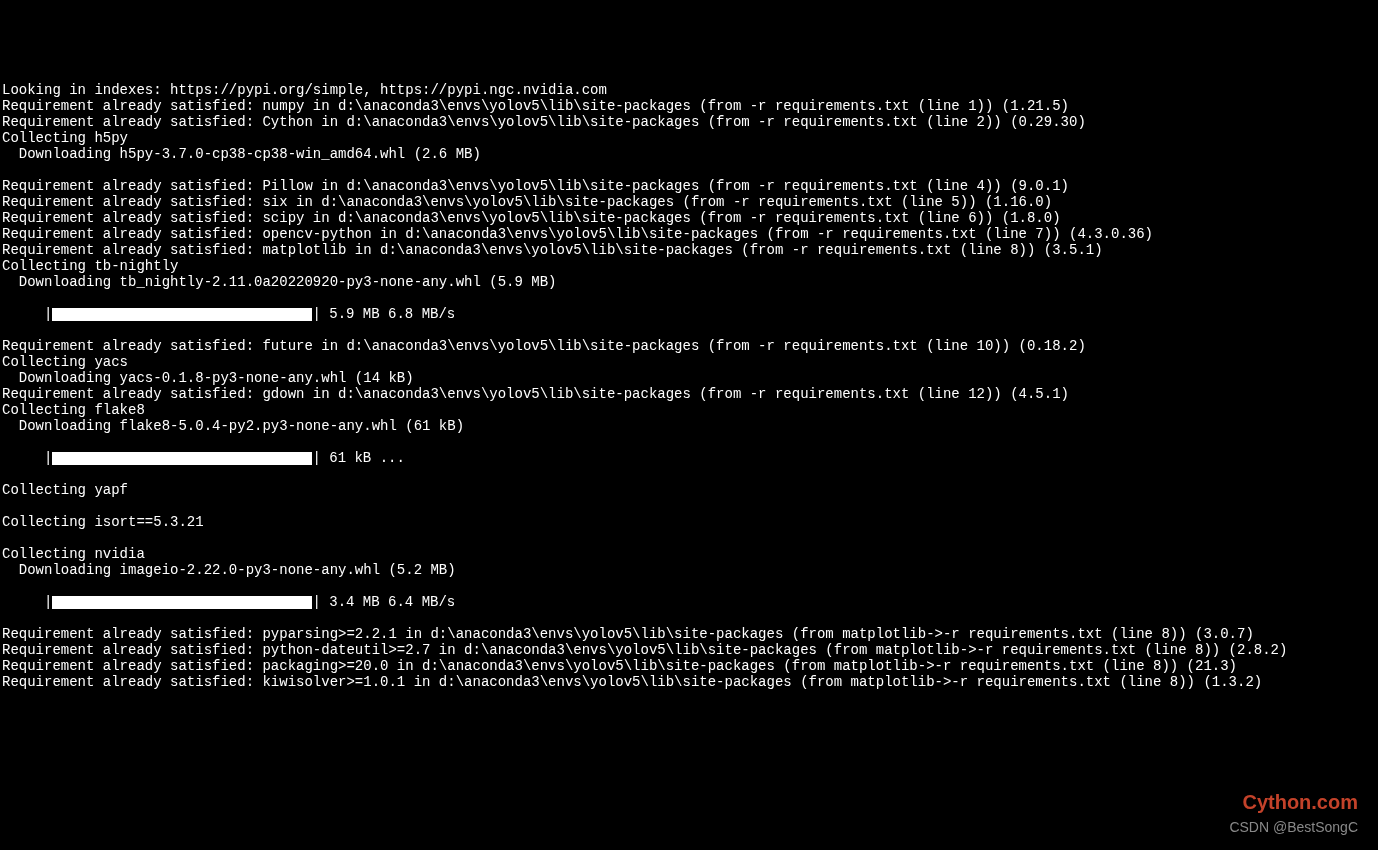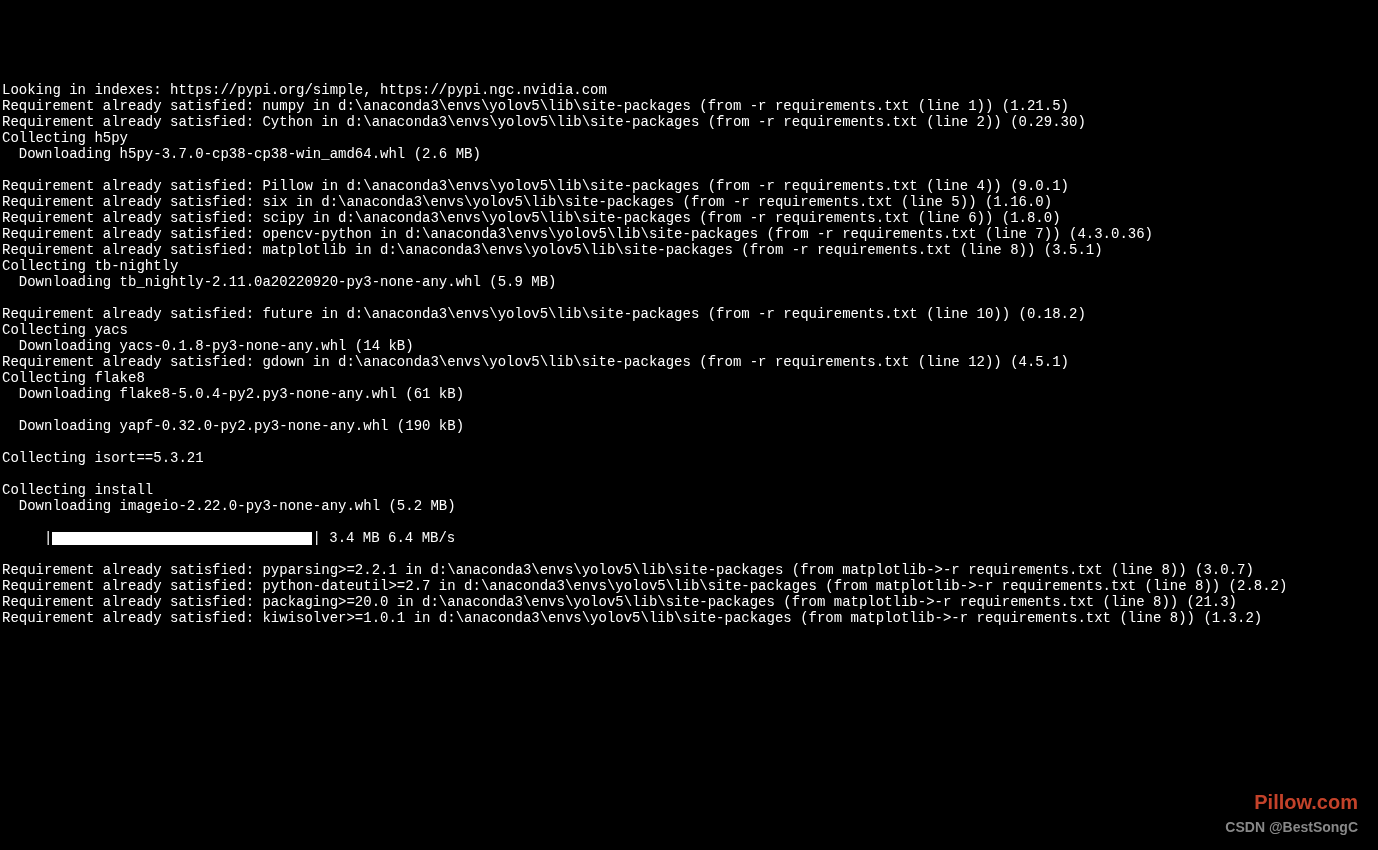--- a/index.html
+++ b/index.html
@@ -37,36 +37,37 @@
     opacity: 0.9;
   }
   .watermark2 {
     position: fixed;
     bottom: 15px;
     right: 20px;
     color: #aaa;
     font-family: Arial, sans-serif;
     font-size: 14px;
     opacity: 0.8;
-    font-weight: bold;
   }
 </style>
 </head>
 <body>
 
 
 
 <div class="terminal">
 <span id="block1"><span class="line">Looking in indexes: https://pypi.org/simple, https://pypi.ngc.nvidia.com</span><span class="line">Requirement already satisfied: numpy in d:\anaconda3\envs\yolov5\lib\site-packages (from -r requirements.txt (line 1)) (1.21.5)</span><span class="line">Requirement already satisfied: Cython in d:\anaconda3\envs\yolov5\lib\site-packages (from -r requirements.txt (line 2)) (0.29.30)</span><span class="line">Collecting h5py</span><span class="line">  Downloading h5py-3.7.0-cp38-cp38-win_amd64.whl (2.6 MB)</span></span>
 <span id="block2"><span class="line">Requirement already satisfied: Pillow in d:\anaconda3\envs\yolov5\lib\site-packages (from -r requirements.txt (line 4)) (9.0.1)</span><span class="line">Requirement already satisfied: six in d:\anaconda3\envs\yolov5\lib\site-packages (from -r requirements.txt (line 5)) (1.16.0)</span><span class="line">Requirement already satisfied: scipy in d:\anaconda3\envs\yolov5\lib\site-packages (from -r requirements.txt (line 6)) (1.8.0)</span><span class="line">Requirement already satisfied: opencv-python in d:\anaconda3\envs\yolov5\lib\site-packages (from -r requirements.txt (line 7)) (4.3.0.36)</span><span class="line">Requirement already satisfied: matplotlib in d:\anaconda3\envs\yolov5\lib\site-packages (from -r requirements.txt (line 8)) (3.5.1)</span><span class="line">Collecting tb-nightly</span><span class="line">  Downloading tb_nightly-2.11.0a20220920-py3-none-any.whl (5.9 MB)</span></span>
+<span class="line"><span>     |</span><span class="progress-bar"></span>|<span> 5.9 MB 6.8 MB/s</span></span>
 <span id="block3"><span class="line">Requirement already satisfied: future in d:\anaconda3\envs\yolov5\lib\site-packages (from -r requirements.txt (line 10)) (0.18.2)</span><span class="line">Collecting yacs</span><span class="line">  Downloading yacs-0.1.8-py3-none-any.whl (14 kB)</span><span class="line">Requirement already satisfied: gdown in d:\anaconda3\envs\yolov5\lib\site-packages (from -r requirements.txt (line 12)) (4.5.1)</span><span class="line">Collecting flake8</span><span class="line">  Downloading flake8-5.0.4-py2.py3-none-any.whl (61 kB)</span></span>
-<span id="block4"><span class="line">  Downloading yapf-0.32.0-py2.py3-none-any.whl (190 kB)</span></span>
+<span class="line"><span>     |</span><span class="progress-bar"></span>|<span> 61 kB ...</span></span>
+<span id="block4"><span class="line">Collecting yapf</span></span>
 <span id="block5"><span class="line">Collecting isort==5.3.21</span></span>
-<span id="block6"><span class="line">Collecting install</span><span class="line">  Downloading imageio-2.22.0-py3-none-any.whl (5.2 MB)</span></span>
+<span id="block6"><span class="line">Collecting nvidia</span><span class="line">  Downloading imageio-2.22.0-py3-none-any.whl (5.2 MB)</span></span>
 <span class="line"><span>     |</span><span class="progress-bar"></span>|<span> 3.4 MB 6.4 MB/s</span></span>
 <span id="block7"><span class="line">Requirement already satisfied: pyparsing&gt;=2.2.1 in d:\anaconda3\envs\yolov5\lib\site-packages (from matplotlib-&gt;-r requirements.txt (line 8)) (3.0.7)</span><span class="line">Requirement already satisfied: python-dateutil&gt;=2.7 in d:\anaconda3\envs\yolov5\lib\site-packages (from matplotlib-&gt;-r requirements.txt (line 8)) (2.8.2)</span><span class="line">Requirement already satisfied: packaging&gt;=20.0 in d:\anaconda3\envs\yolov5\lib\site-packages (from matplotlib-&gt;-r requirements.txt (line 8)) (21.3)</span><span class="line">Requirement already satisfied: kiwisolver&gt;=1.0.1 in d:\anaconda3\envs\yolov5\lib\site-packages (from matplotlib-&gt;-r requirements.txt (line 8)) (1.3.2)</span></span>
 </div>
 
-<div class="watermark">Pillow.com</div>
+<div class="watermark">Cython.com</div>
 <div class="watermark2">CSDN @BestSongC</div>
 
 
 
 
 </body></html>

